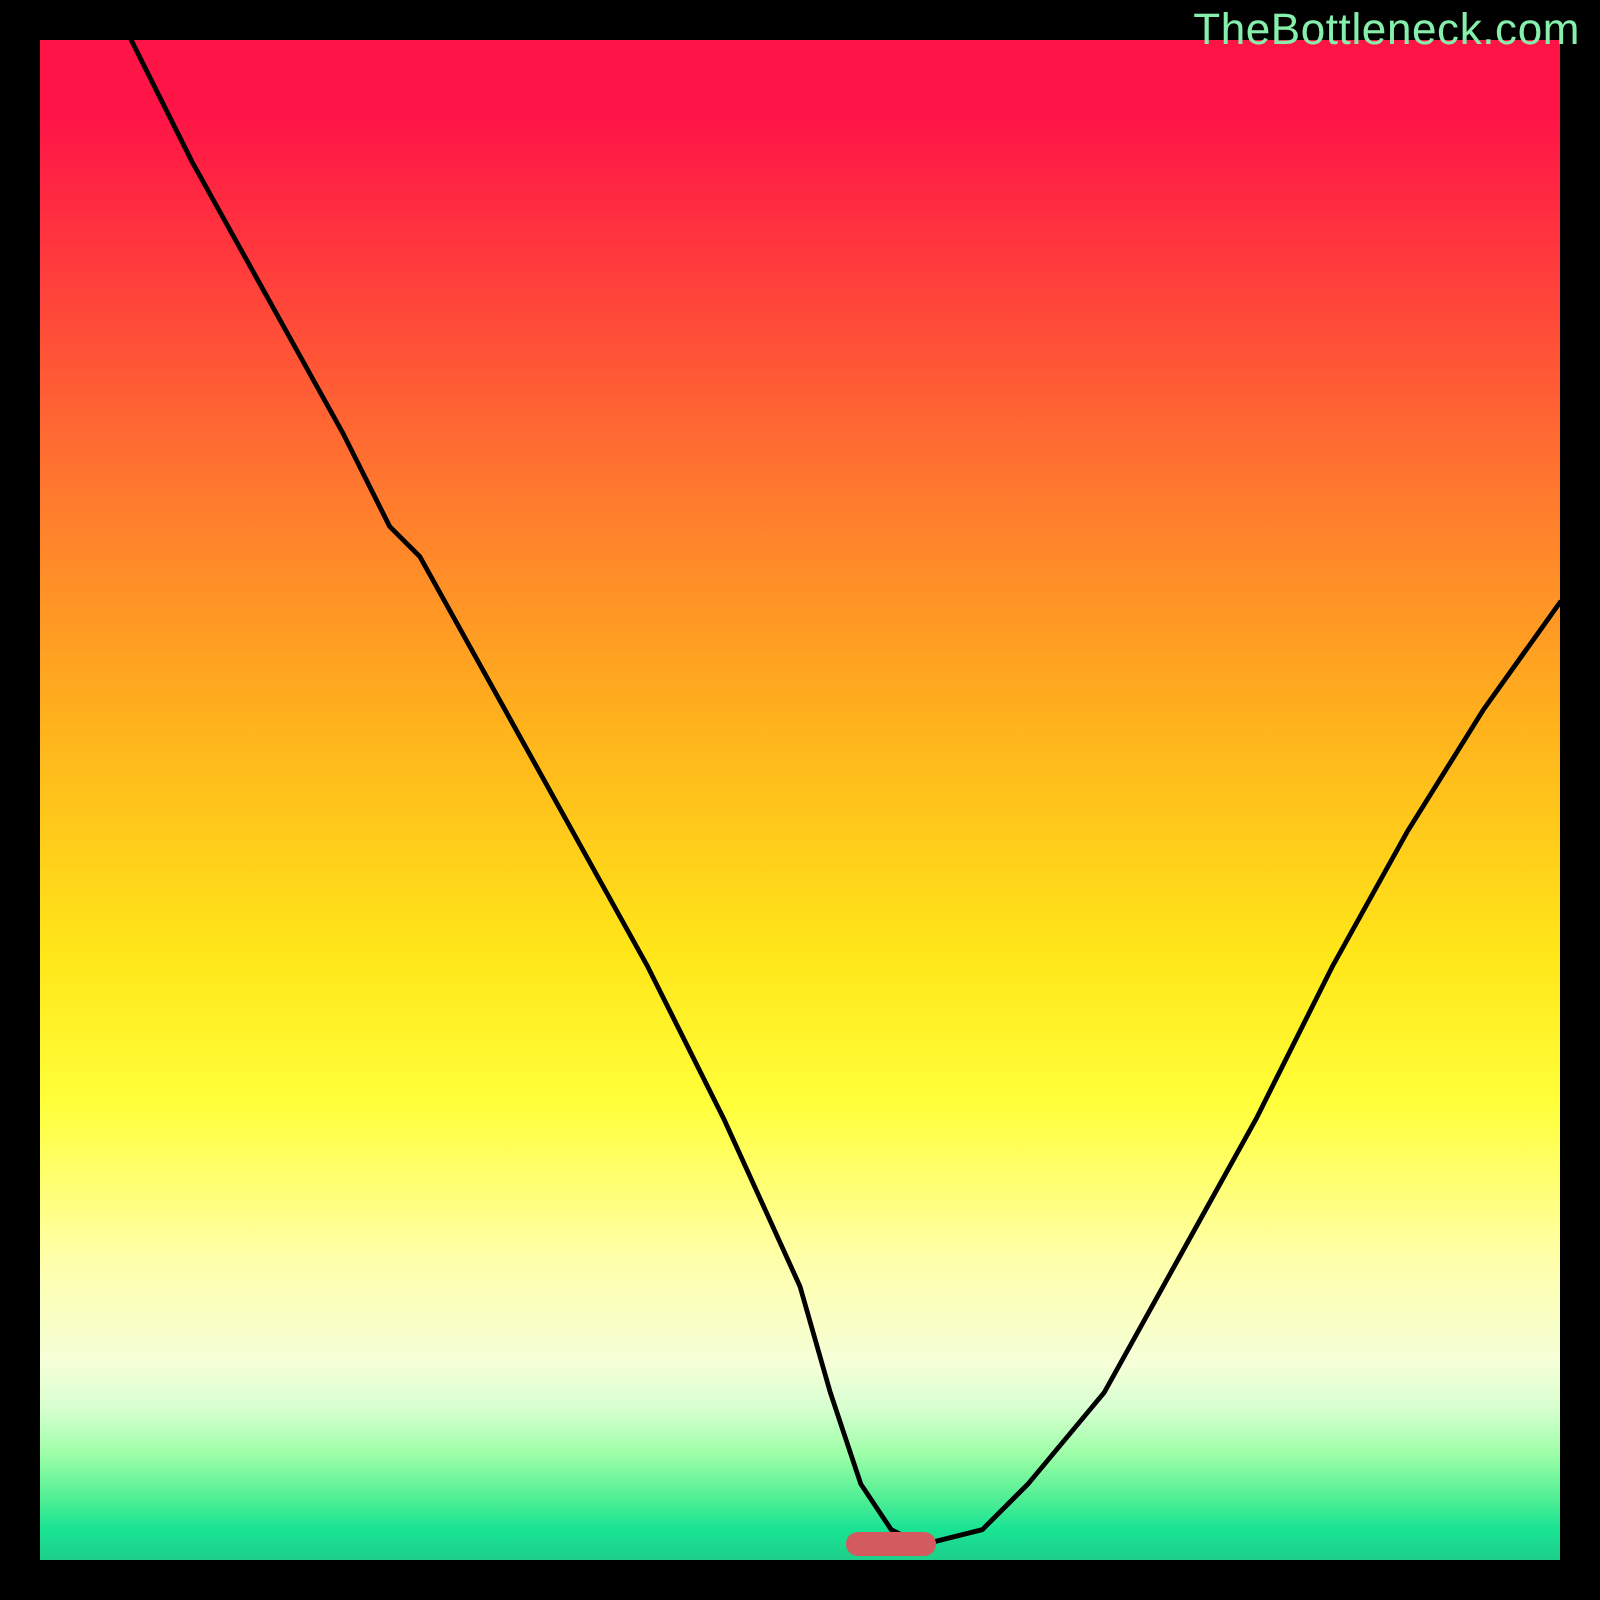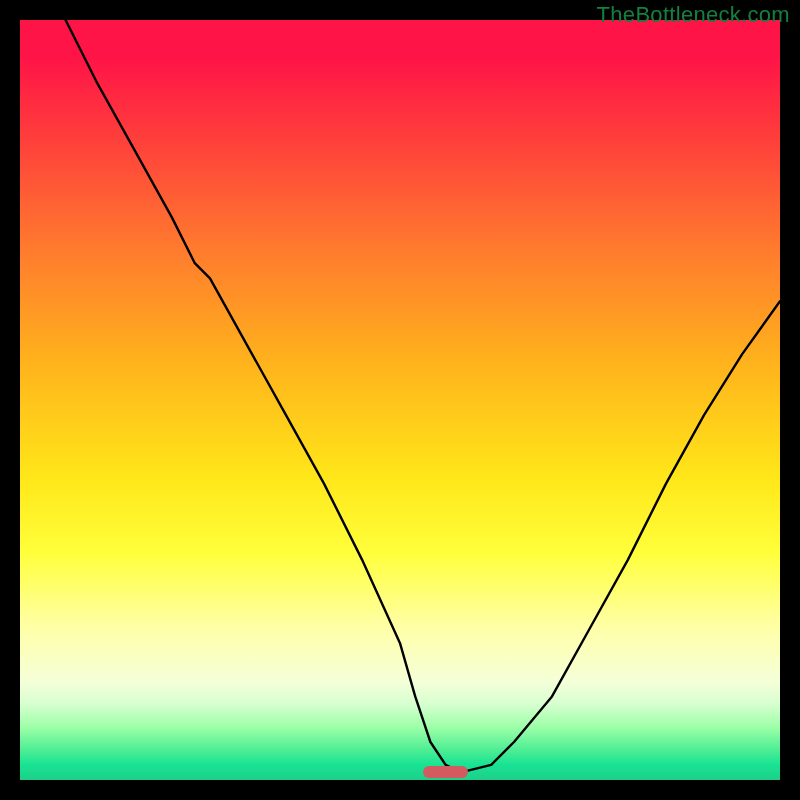--- a/index.html
+++ b/index.html
@@ -58,21 +58,21 @@
   }
   .marker {
     position: absolute;
     background: #d35a5f;
     border-radius: 8px;
   }
   .watermark {
     position: absolute;
     top: 2px;
     right: 10px;
-    color: #15803d;
+    color: #86efac;
     font-size: 22px;
     font-weight: 500;
     letter-spacing: 0.3px;
   }
 </style>
 </head>
 <body>
 
 <div class="outer">
   <div class="plot-area">

